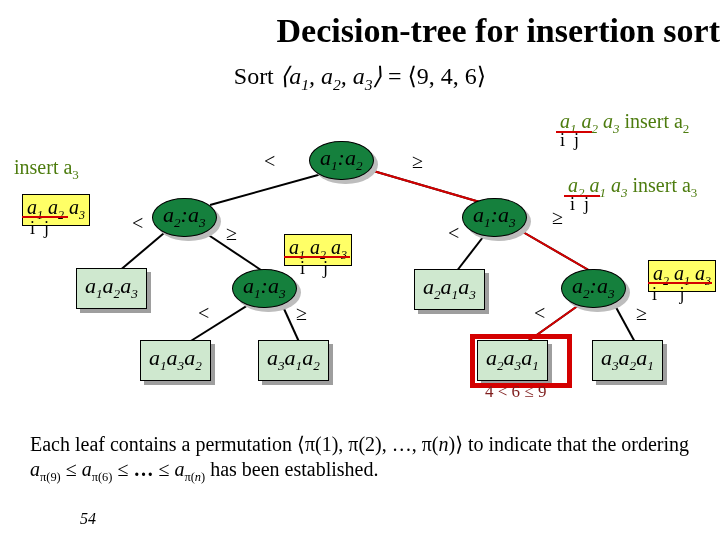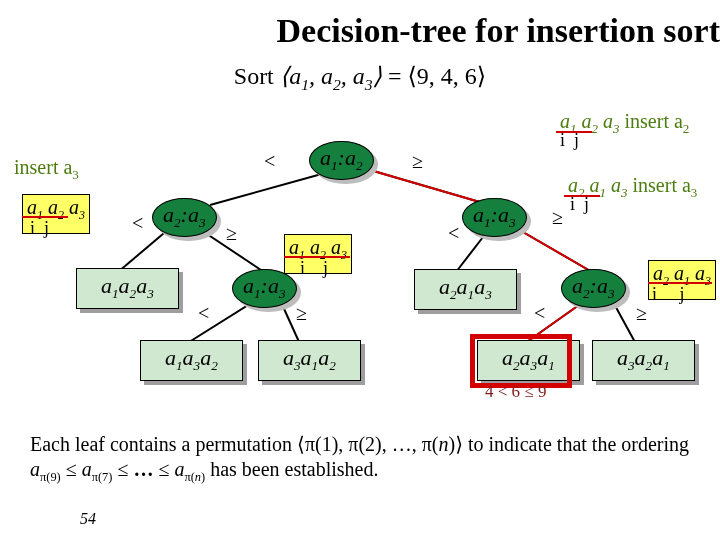--- a/index.html
+++ b/index.html
@@ -4,25 +4,25 @@
 <style>
   html,body{margin:0;padding:0;width:720px;height:540px;background:#fff;font-family:"Times New Roman",serif;overflow:hidden}
   .title{font-size:34px;font-weight:bold;text-align:right;margin-top:12px;color:#000}
   .sub{font-size:24px;text-align:center;margin-top:12px;color:#000}
   .i{font-style:italic}
   .ss{font-size:.65em;vertical-align:sub}
   svg{position:absolute;left:0;top:0}
   .node{position:absolute}
   .pill{background:#15803d;border:1px solid #000;border-radius:50%;padding:3px 10px 5px;font-style:italic;font-size:22px;box-shadow:4px 4px 0 #bdbdbd;white-space:nowrap}
   .pill .ss{font-size:.6em}
-  .leaf{background:#cfe8cf;border:1px solid #000;padding:4px 24px 6px;font-style:italic;font-size:22px;box-shadow:4px 4px 0 #9e9e9e;white-space:nowrap}
+  .leaf{background:#cfe8cf;border:1px solid #000;padding:4px 8px 6px;font-style:italic;font-size:22px;box-shadow:4px 4px 0 #9e9e9e;white-space:nowrap}
   .leaf .ss{font-size:.6em}
   .redbox{position:absolute;border:5px solid #d40000;width:92px;height:44px}
   .lbl{position:absolute;font-size:20px;color:#4d7c0f}
-  .ylbox{position:absolute;background:#ffff66;border:1px solid #000;padding:1px 4px 10px;font-style:italic;font-size:20px}
+  .ylbox{position:absolute;background:#ffff66;border:1px solid #000;padding:1px 4px 2px;font-style:italic;font-size:20px}
   .ylbox .ss{font-size:.6em}
   .ij{position:absolute;font-size:18px;font-style:normal}
   .note{position:absolute;bottom:54px;left:30px;right:16px;font-size:20px;line-height:1.28}
   .note .ss{font-size:.62em}
   .pn{position:absolute;bottom:12px;left:80px;font-size:16px;font-style:italic;color:#000}
   .op{position:absolute;font-size:20px}
   .underline{position:absolute;height:0;border-top:2px solid #d40000;width:70px}
   .n1{left:309px;top:141px}
   .n2L{left:152px;top:198px}
   .n2R{left:462px;top:198px}
@@ -132,16 +132,16 @@
 </div>
 <div class="underline" style="left:564px;top:195px;width:36px"></div>
 <div class="ij" style="left:570px;top:194px"><span>i</span>&nbsp;&nbsp;<span>j</span></div>
 
 <div class="ylbox" style="left:648px;top:260px">a<span class="ss">2</span> a<span class="ss">1</span> a<span class="ss">3</span></div>
 <div class="ij" style="left:652px;top:284px"><span>i</span>&nbsp;&nbsp;&nbsp;&nbsp;&nbsp;<span>j</span></div>
 <div class="underline" style="left:648px;top:282px;width:64px"></div>
 
 <div class="note">
   Each leaf contains a permutation ⟨π(1), π(2), …, π(<span class="i">n</span>)⟩ to indicate
-  that the ordering <span class="i">a</span><span class="ss">π(9)</span> ≤ <span class="i">a</span><span class="ss">π(7)</span> ≤ <b>…</b> ≤ <span class="i">a</span><span class="ss">π(<span style="font-style:italic">n</span>)</span> has been established.
+  that the ordering <span class="i">a</span><span class="ss">π(9)</span> ≤ <span class="i">a</span><span class="ss">π(6)</span> ≤ <b>…</b> ≤ <span class="i">a</span><span class="ss">π(<span style="font-style:italic">n</span>)</span> has been established.
 </div>
 
 <div class="pn">54</div>
 
 </body></html>

